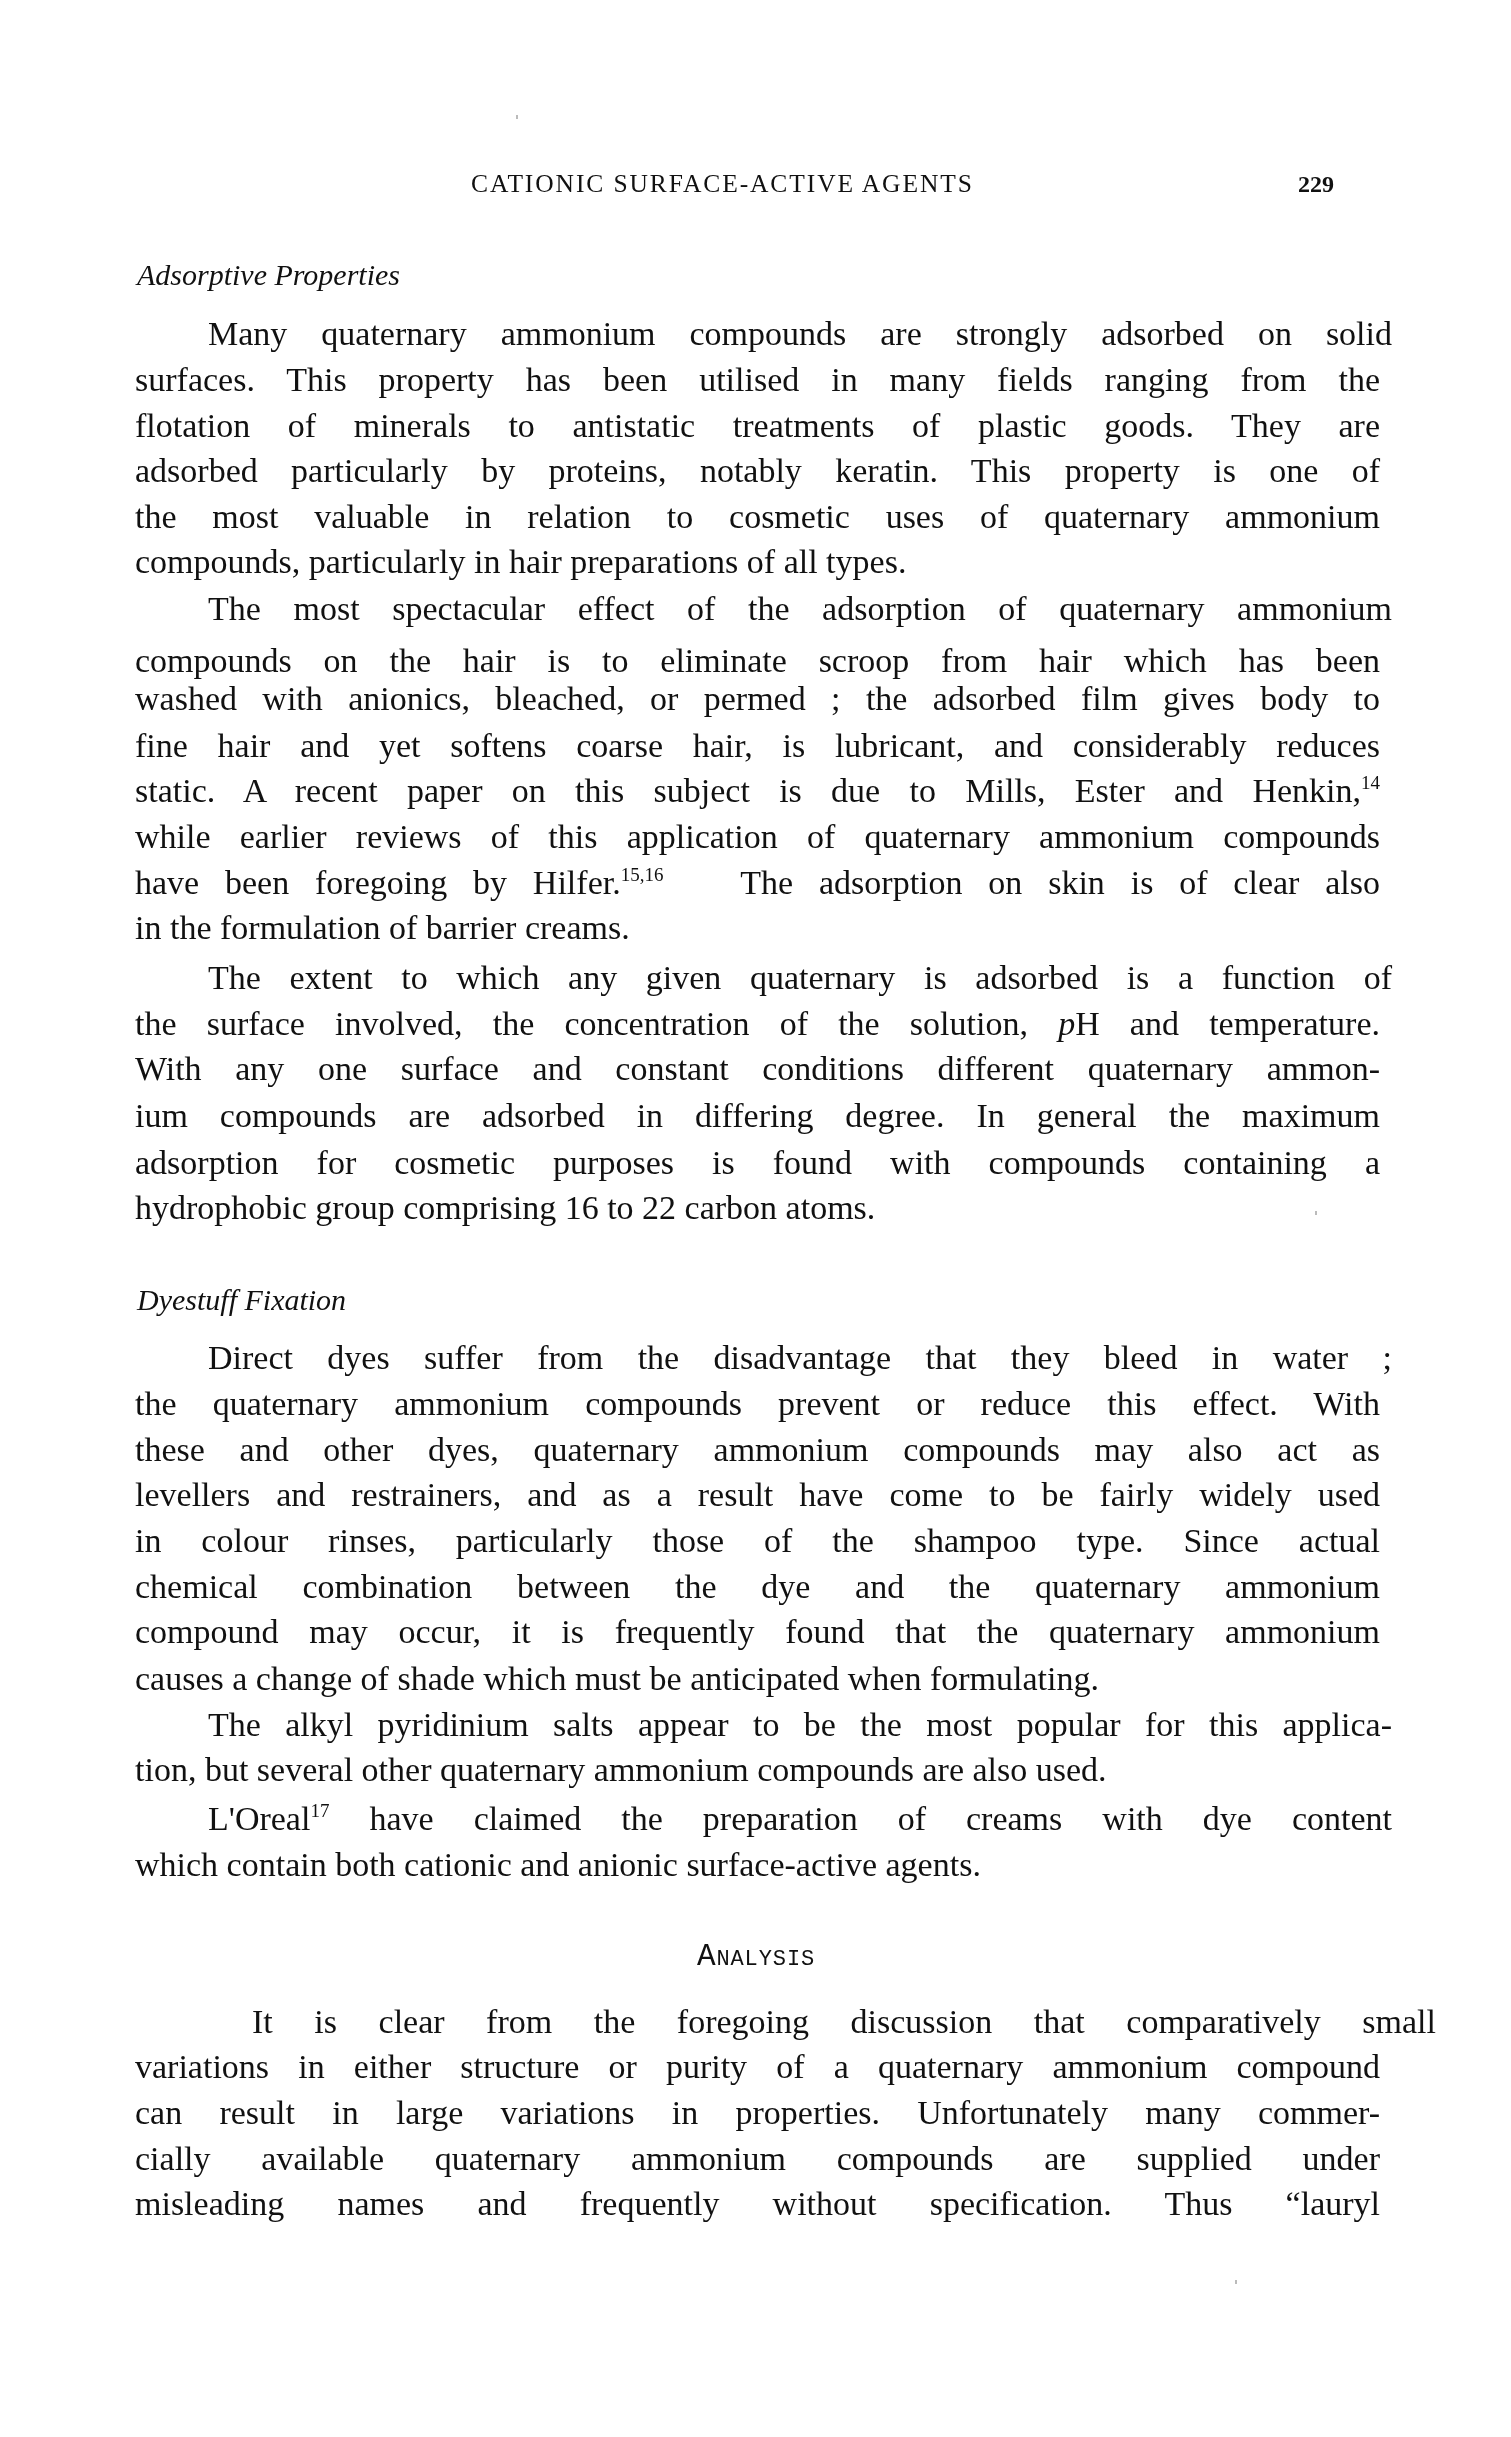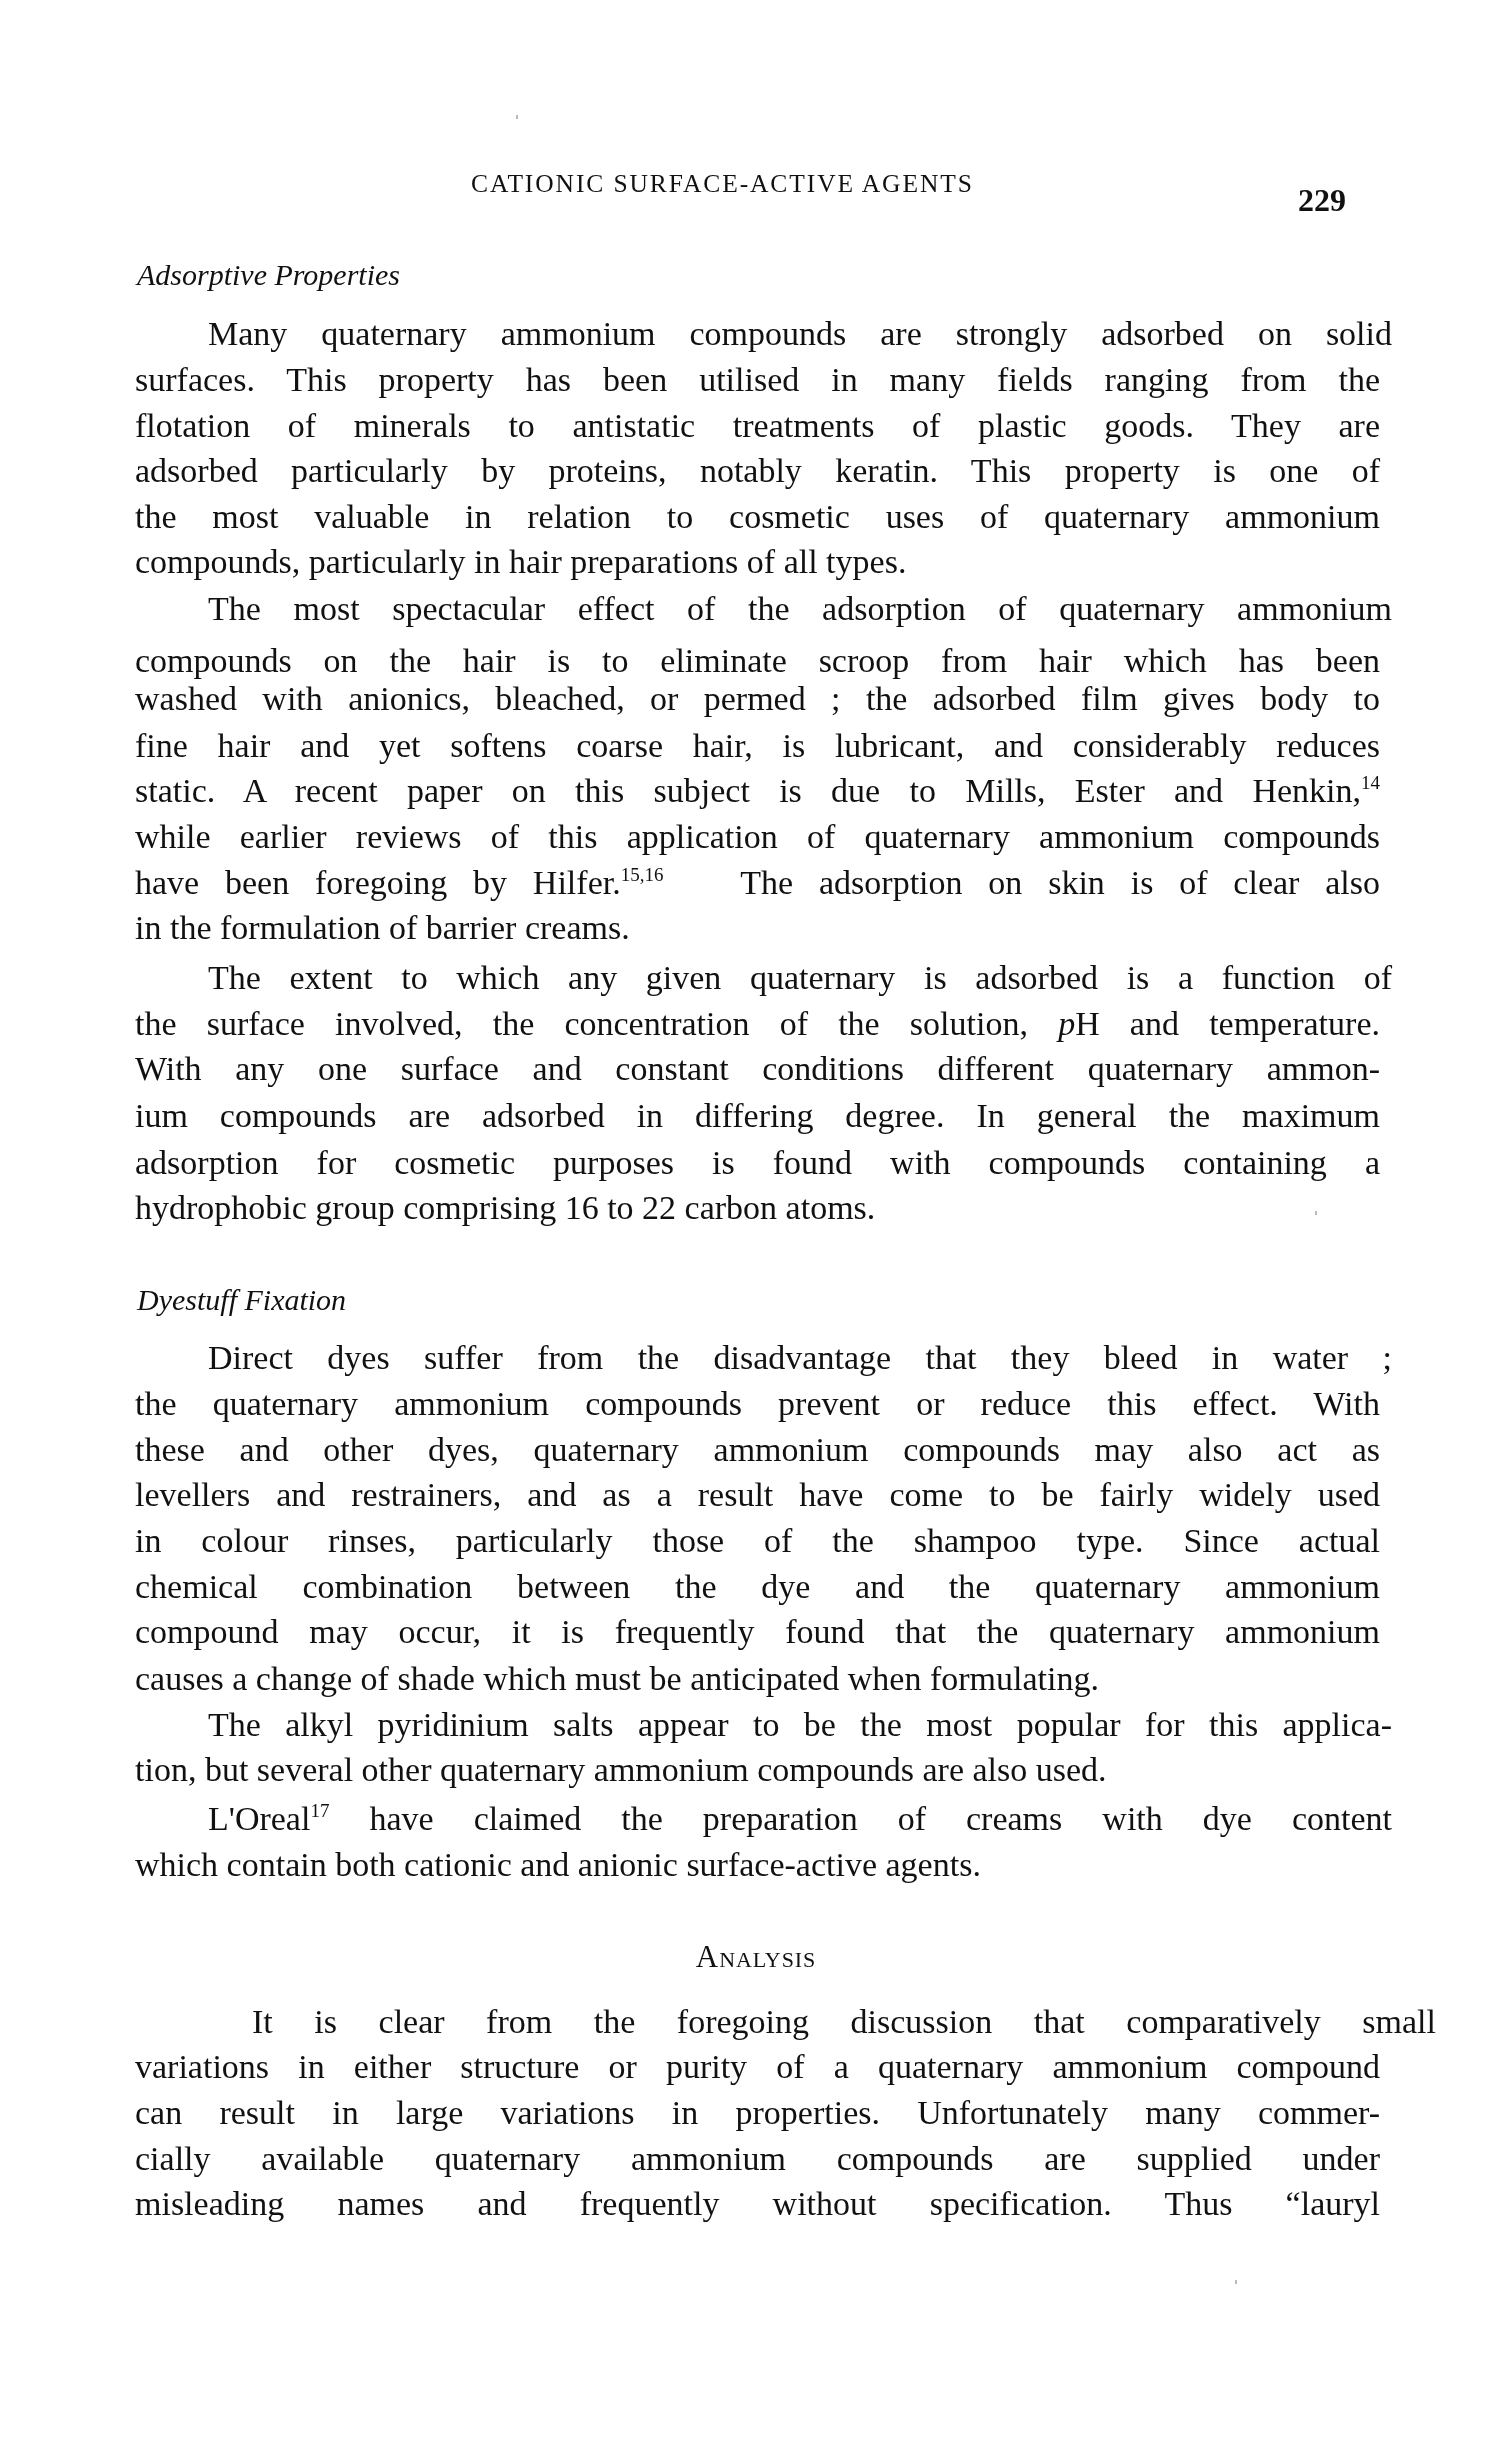--- a/index.html
+++ b/index.html
@@ -4,21 +4,21 @@
 <style>
   html, body { margin:0; padding:0; background:#ffffff; }
   body { width:1512px; height:2438px; position:relative; overflow:hidden;
          font-family:"Liberation Serif","DejaVu Serif",serif; color:#111; }
   .ln { position:absolute; left:135px; width:1245px; height:45px; line-height:45px;
         font-size:34px; text-align:justify; text-align-last:justify; white-space:nowrap; }
   .ln.last { text-align-last:left; }
   .ln.ind { left:208px; width:1184px; }
   .head { position:absolute; top:163px; left:0; width:1512px; height:42px; font-size:25.5px; line-height:42px; }
   .running { position:absolute; left:471px; letter-spacing:1.9px; }
-  .pagenum { position:absolute; left:1298px; font-size:32px; font-weight:bold;margin-top:16px; }
+  .pagenum { position:absolute; left:1298px; font-size:24px; font-weight:bold; }
   .subh { position:absolute; left:137px; height:45px; line-height:45px; font-size:30px; font-style:italic; }
   .centerh { position:absolute; left:0; width:1512px; text-align:center; font-size:31px; height:45px; line-height:45px; font-variant:small-caps; letter-spacing:0.9px; }
   sup { font-size:19px; line-height:0; vertical-align:13.2px; }
   .it { font-style:italic; }
   .speck { position:absolute; width:1.9px; height:3.8px; background:#bbb; }
 </style>
 </head>
 <body>
 
 <div class="head">
@@ -73,21 +73,21 @@
 <div>
   <div class="ln ind" style="top: 1702px; white-space: normal;">The alkyl pyridinium salts appear to be the most popular for this applica-</div>
   <div class="ln last" style="top:1747px;">tion, but several other quaternary ammonium compounds are also used.</div>
 </div>
 
 <div>
   <div class="ln ind" style="top: 1796px; white-space: normal;"><span>L'Oreal</span><sup>17</sup><span> have claimed the preparation of creams with dye content</span></div>
   <div class="ln last" style="top:1842px;">which contain both cationic and anionic surface-active agents.</div>
 </div>
 
-<div class="centerh" style="top:1934px;">Analysis</div>
+<div class="centerh" style="top:1934px;font-family:Liberation Mono, monospace;">Analysis</div>
 
 <div>
   <div class="ln ind" style="top: 1999px; white-space: normal; margin-left: 44px;">It is clear from the foregoing discussion that comparatively small</div>
   <div class="ln" style="top: 2044px; white-space: normal;">variations in either structure or purity of a quaternary ammonium compound</div>
   <div class="ln" style="top: 2090px; white-space: normal;">can result in large variations in properties.  Unfortunately many commer-</div>
   <div class="ln" style="top: 2136px; white-space: normal;">cially available quaternary ammonium compounds are supplied under</div>
   <div class="ln" style="top: 2181px; white-space: normal;">misleading names and frequently without specification.  Thus “lauryl</div>
 </div>
 
 <div class="speck" style="left:516px; top:115px;"></div>

